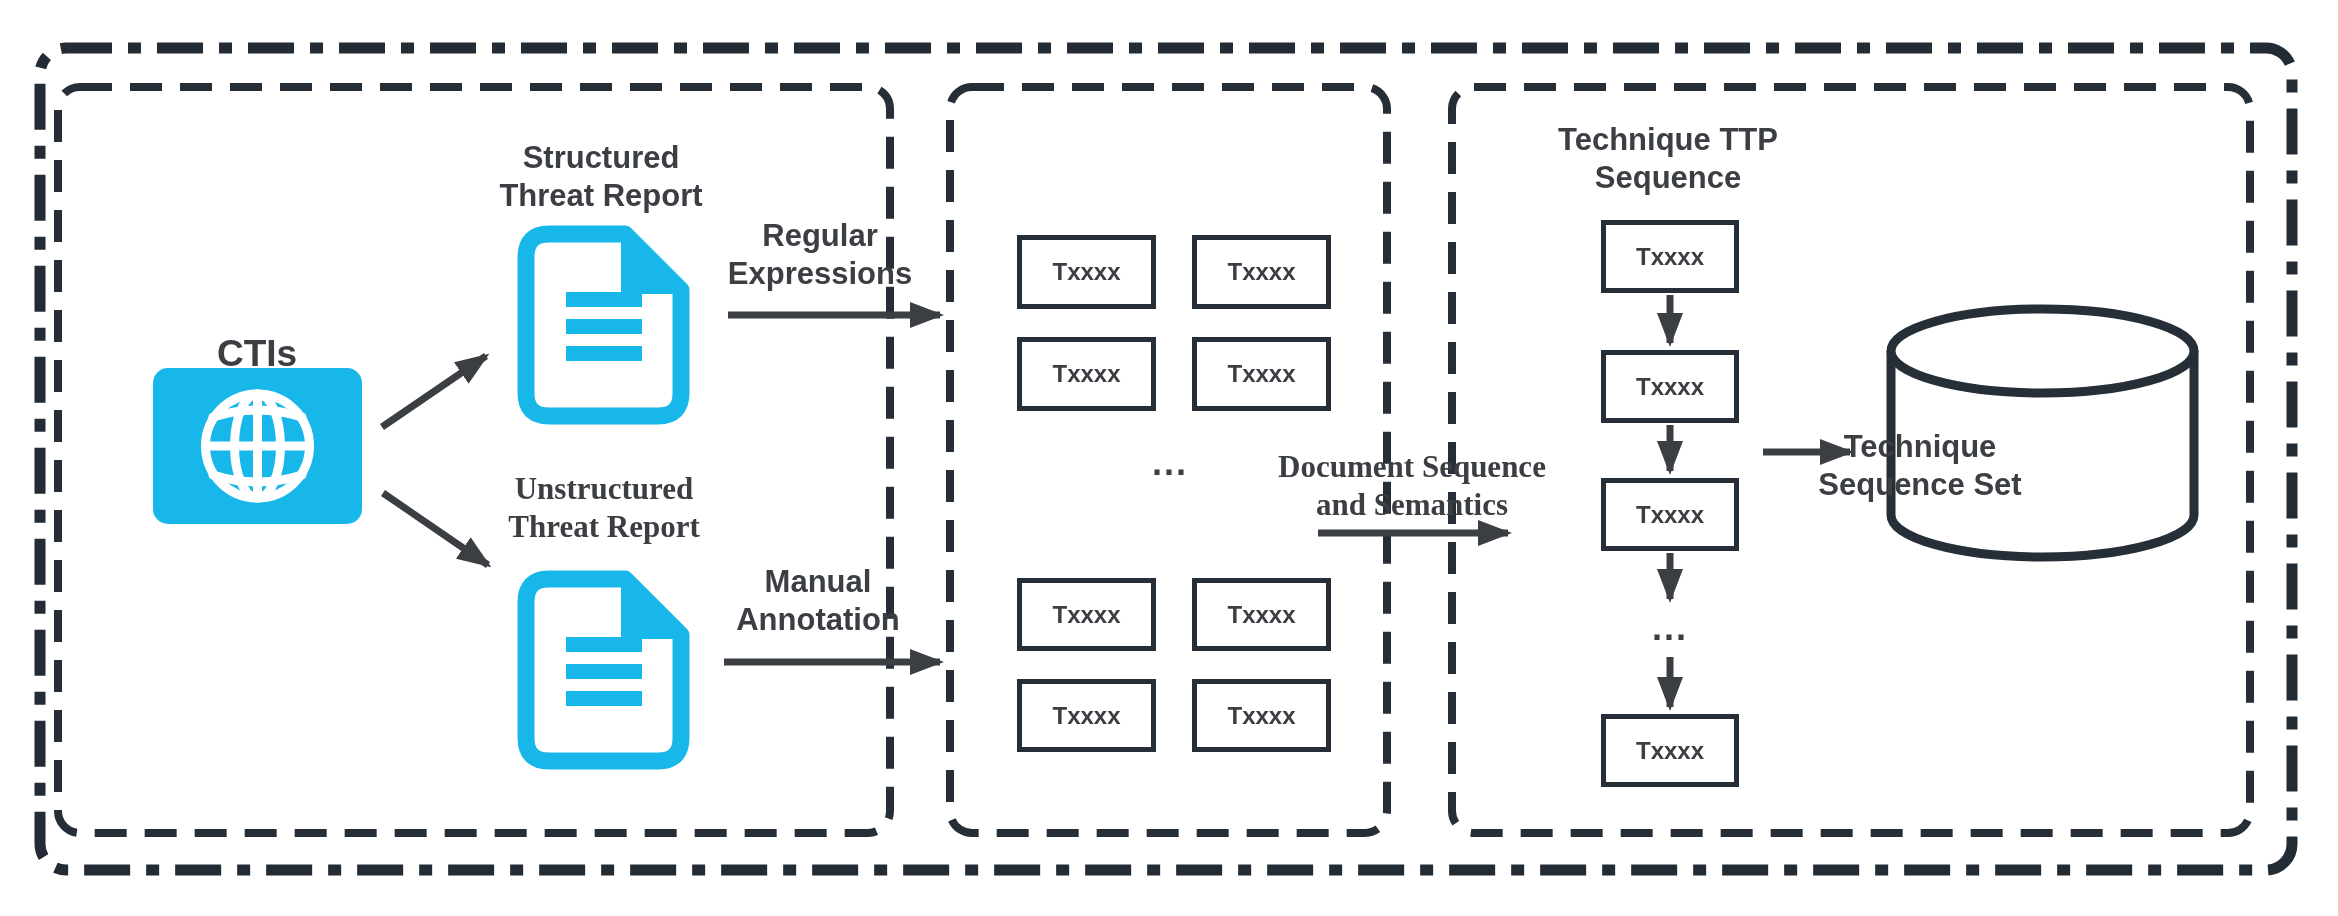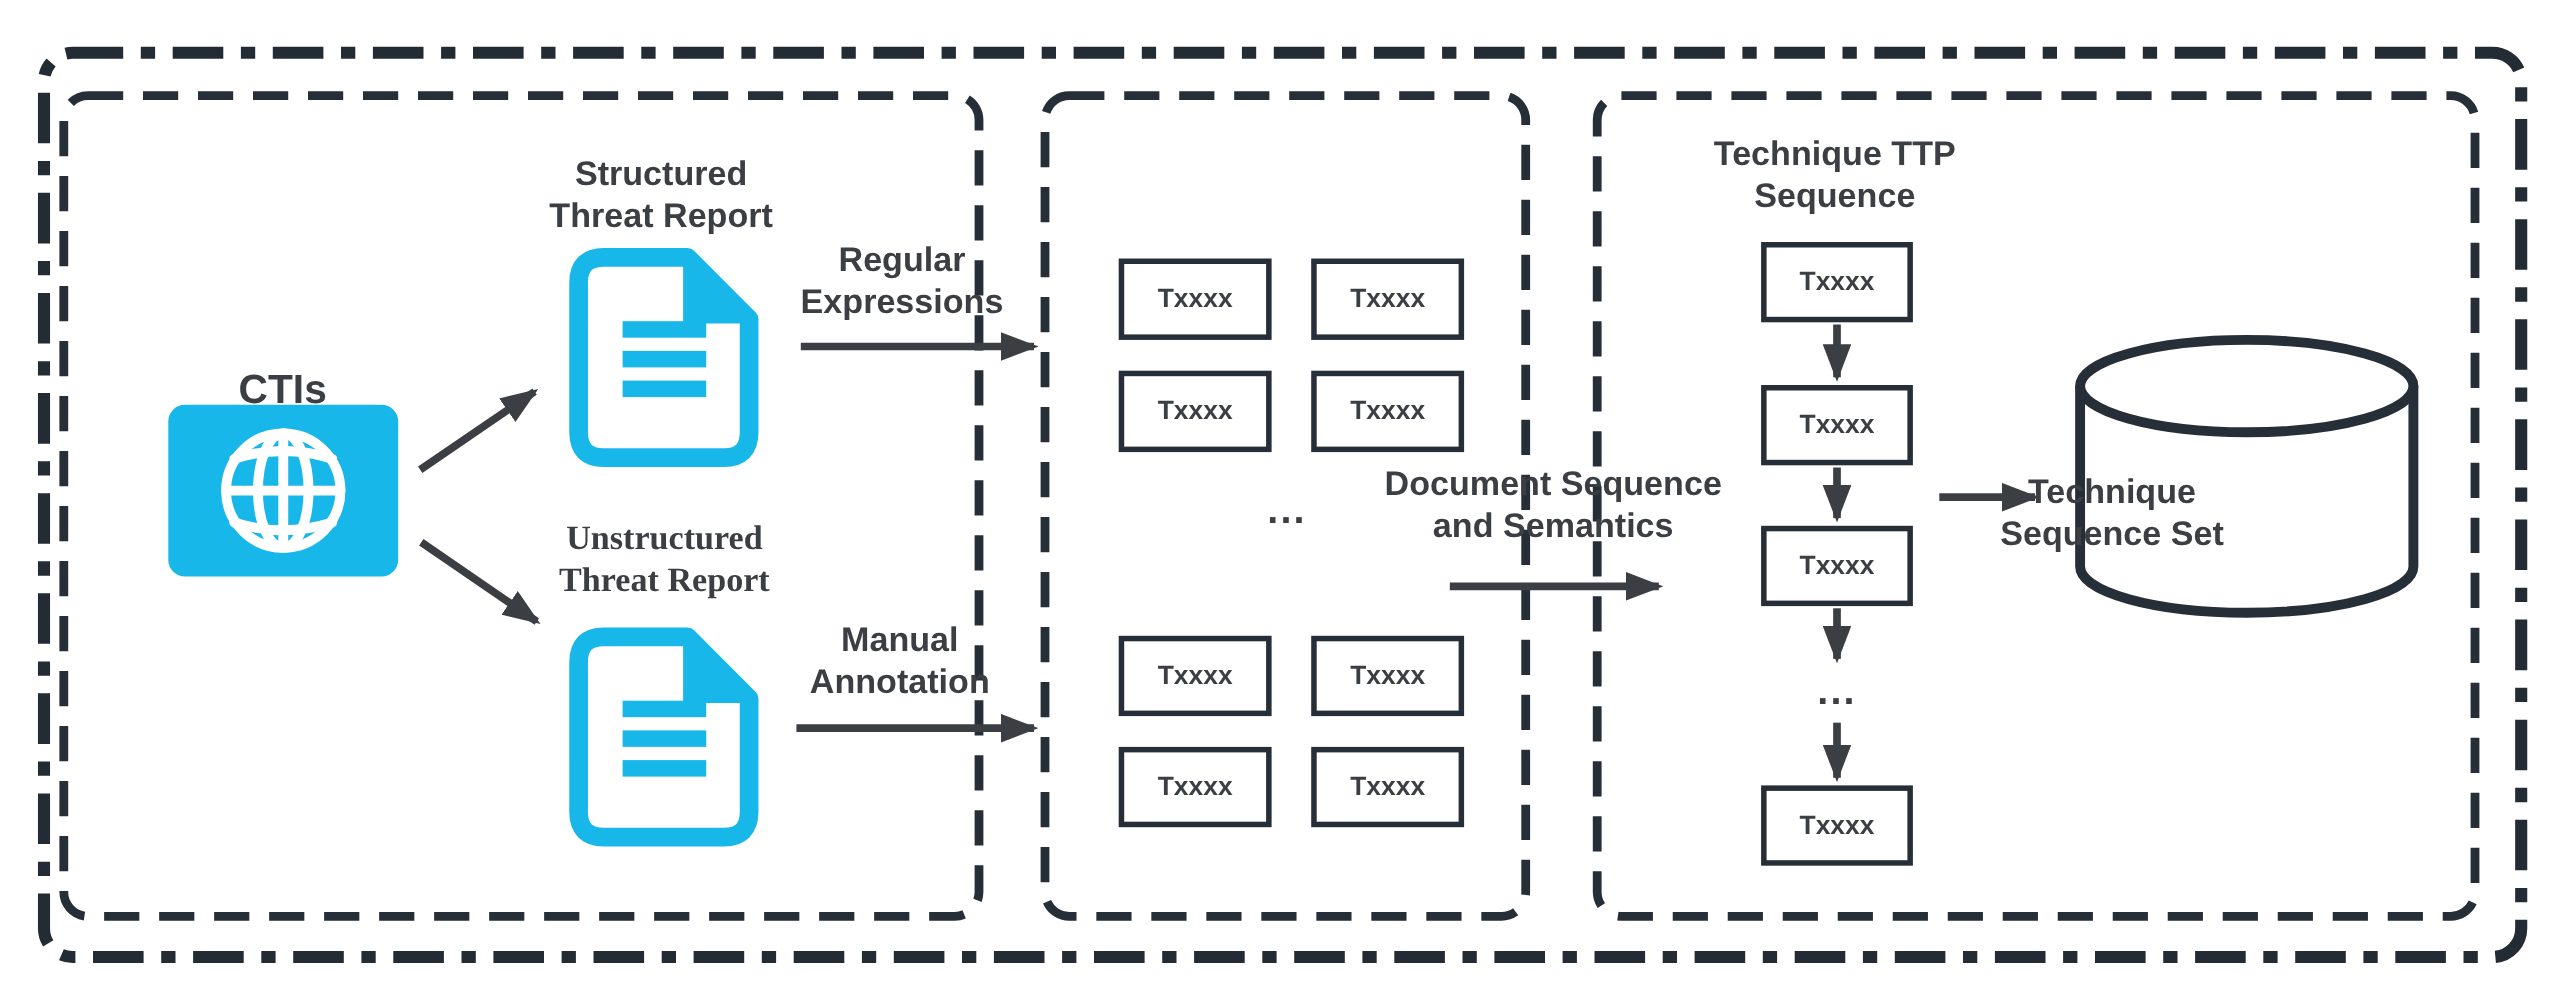--- a/index.html
+++ b/index.html
@@ -87,21 +87,21 @@
   <div class="lbl big" style="left:257px;top:306px;">CTIs</div>
   <div class="lbl" style="left:601px;top:177px;">Structured
 Threat Report</div>
   <div class="lbl" style="left:604px;top:508px;font-family:Liberation Serif, serif;">Unstructured
 Threat Report</div>
   <div class="lbl" style="left:820px;top:255px;">Regular
 Expressions</div>
   <div class="lbl" style="left:818px;top:601px;">Manual
 Annotation</div>
   <div class="lbl dots" style="left:1170px;top:463px;">...</div>
-  <div class="lbl" style="left:1412px;top:459px;">Document Sequence
+  <div class="lbl" style="left:1412px;top:486px;font-family:Liberation Serif, serif;">Document Sequence
 and Semantics</div>
   <div class="lbl" style="left:1668px;top:159px;">Technique TTP
 Sequence</div>
   <div class="lbl dots" style="left:1670px;top:628px;">...</div>
   <div class="lbl" style="left:1920px;top:466px;">Technique
 Sequence Set</div>
 
   <div class="tbox" style="left:1017px;top:235px;width:139px;height:74px;">Txxxx</div>
   <div class="tbox" style="left:1192px;top:235px;width:139px;height:74px;">Txxxx</div>
   <div class="tbox" style="left:1017px;top:337px;width:139px;height:74px;">Txxxx</div>

